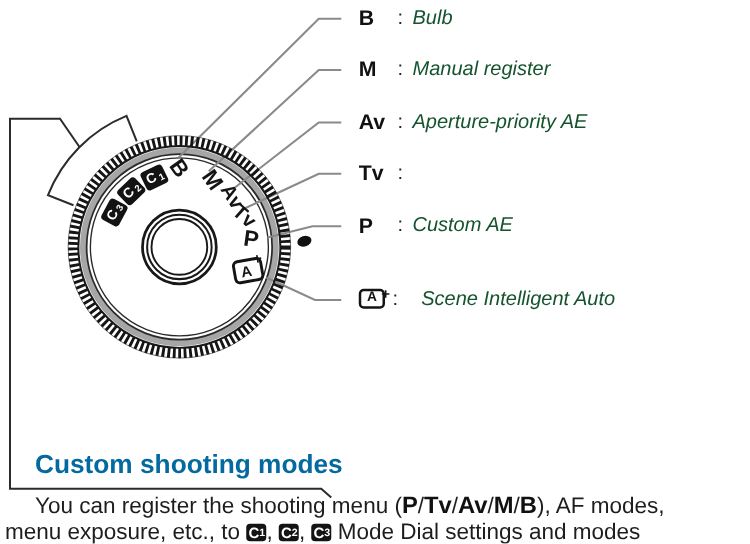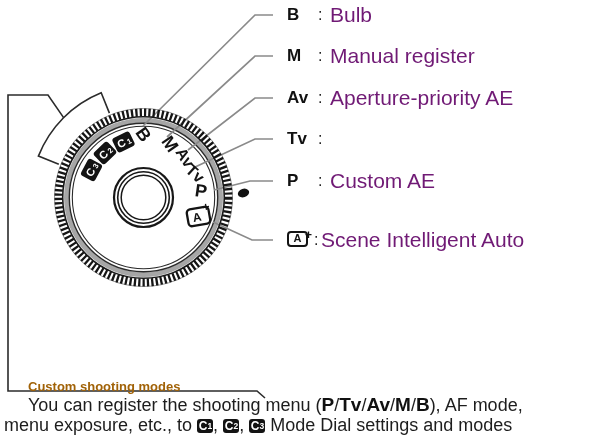--- a/index.html
+++ b/index.html
@@ -16,34 +16,34 @@
   .cbox-digit{font-family:"Liberation Sans",sans-serif;font-weight:bold;font-size:7.5px;
       fill:#fff;text-anchor:middle;dominant-baseline:central;}
   .ap-a-svg{font-family:"Liberation Sans",sans-serif;font-weight:bold;font-size:12px;
       fill:#141414;text-anchor:middle;dominant-baseline:central;}
 
   
   .lrow{position:absolute;left:287px;height:22px;line-height:22px;white-space:nowrap;
         display:flex;align-items:center;}
   .lmode{display:inline-block;width:31px;font-weight:bold;font-size:17px;color:#111;}
   .lcolon{display:inline-block;width:9px;font-size:16px;color:#222;}
-  .ldesc{font-size:21px;color:#701a75;margin-left:3px;}
+  .ldesc{font-size:16px;color:#14532d;margin-left:3px;font-style:italic;}
   .ap-row .lmode{width:27px;}
   .ap-row .lcolon{width:6px;}
-  .ap-row .ldesc{margin-left:1px;}
+  .ap-row .ldesc{margin-left:17px;}
 
   
   .ap-box{position:relative;display:inline-block;width:17px;height:12px;
           border:2px solid #141414;border-radius:4px;vertical-align:-2px;}
   .ap-a{position:absolute;left:0;right:0;top:-1px;text-align:center;
         font-weight:bold;font-size:11px;line-height:13px;color:#141414;}
   .ap-plus{position:absolute;right:-6px;top:-9px;font-weight:bold;font-size:12px;color:#141414;}
 
   
-  .heading{position:absolute;left:28px;top:360px;font-weight:bold;font-size:13px;color:#a16207;margin-top:19px;}
+  .heading{position:absolute;left:28px;top:360px;font-weight:bold;font-size:21px;color:#0369a1;}
   .body-line{position:absolute;white-space:nowrap;font-size:18px;color:#1d1d1d;line-height:19px;}
   .body1{left:28px;top:395px;}
   .body2{left:4px;top:416px;}
   .bmode{font-weight:bold;font-size:19px;color:#111;}
   .cicon{position:relative;display:inline-block;width:16px;height:14px;background:#131313;
          border-radius:3px;vertical-align:-2px;}
   .cicon .cl{position:absolute;left:1px;top:0;width:10px;text-align:center;color:#fff;
              font-weight:bold;font-size:12px;line-height:14px;}
   .cicon .cd{position:absolute;right:1px;top:3px;color:#fff;font-weight:bold;font-size:8.5px;line-height:9px;}
 </style>
@@ -157,17 +157,17 @@
         <span class="ap-a">A</span>
         <span class="ap-plus">+</span>
       </span>
     </span>
     <span class="lcolon">:</span>
     <span class="ldesc">Scene Intelligent Auto</span>
   </div>
 
   <div class="heading">Custom shooting modes</div>
 
-  <div class="body-line body1"><span>You can register the shooting menu (</span><span class="bmode">P</span><span>/</span><span class="bmode">Tv</span><span>/</span><span class="bmode">Av</span><span>/</span><span class="bmode">M</span><span>/</span><span class="bmode">B</span><span>), AF mode,</span></div>
+  <div class="body-line body1"><span>You can register the shooting menu (</span><span class="bmode">P</span><span>/</span><span class="bmode">Tv</span><span>/</span><span class="bmode">Av</span><span>/</span><span class="bmode">M</span><span>/</span><span class="bmode">B</span><span>), AF modes,</span></div>
 
   <div class="body-line body2"><span>menu exposure, etc., to </span><span class="cicon"><span class="cl">C</span><span class="cd">1</span></span><span>, </span><span class="cicon"><span class="cl">C</span><span class="cd">2</span></span><span>, </span><span class="cicon"><span class="cl">C</span><span class="cd">3</span></span><span> Mode Dial settings and modes</span></div>
 
 </div>
 
 </body></html>

